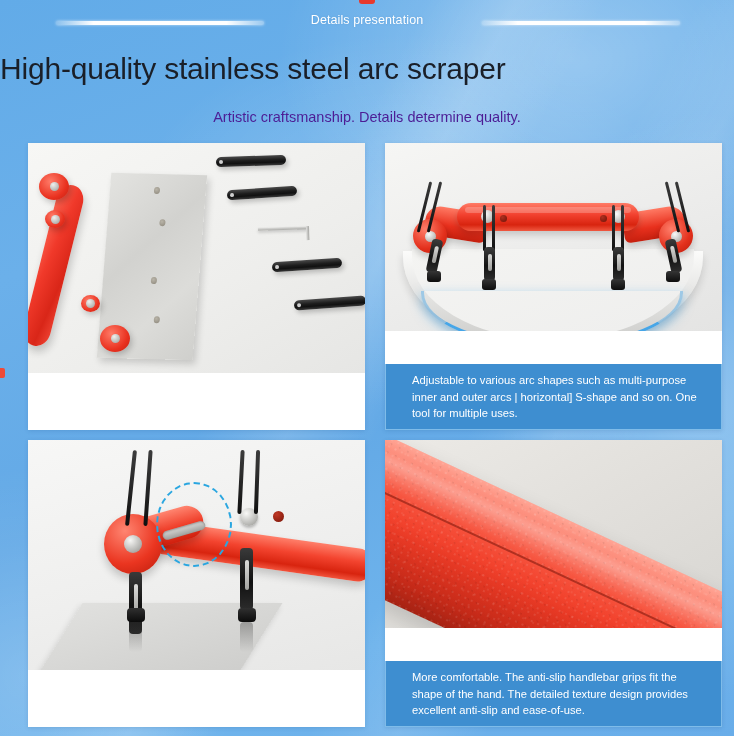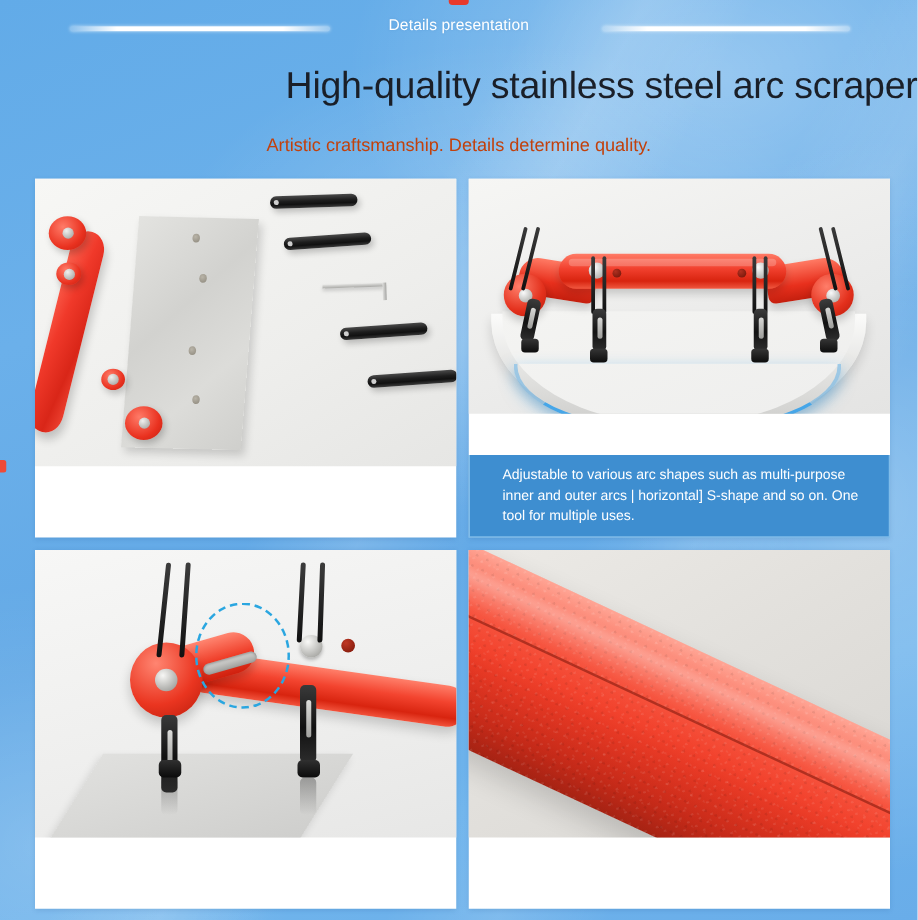--- a/index.html
+++ b/index.html
@@ -45,45 +45,45 @@
   .rule-left  { position:absolute; left:56px;  top:21px; width:208px; }
   .rule-right { position:absolute; left:482px; top:21px; width:198px; }
 
   .eyebrow-text {
     position:absolute; left:0; top:13px; width:734px; text-align:center;
     font-size:12.5px; color:#ffffff; letter-spacing:0.1px;
     text-shadow:0 0 2px rgba(60,120,180,0.25);
   }
 
   .main-title {
-    position:absolute; left:0; top:52px; width:734px; text-align:right;
+    position:absolute; left:0; top:52px; width:734px; text-align:left;
     font-size:30px; font-weight:400; color:#1a1f28; letter-spacing:-0.2px;
   }
   .sub-title {
     position:absolute; left:0; top:109px; width:734px; text-align:center;
-    font-size:14.5px; font-weight:400; color:#c2410c;
+    font-size:14.5px; font-weight:400; color:#4c1d95;
   }
 
   
   .grid {
     position:absolute; left:28px; top:143px;
     width:680px; height:584px;
     display:grid;
     grid-template-columns:340px 340px;
     grid-template-rows:287px 287px;
     column-gap:0px; row-gap:10px;
   }
   .card {
     position:relative;
     display:flex; flex-direction:column;
     background:#ffffff;
     box-shadow:0 1px 4px rgba(30,80,140,0.18);
   }
   .card.left  { width:337px; }
-  .card.right { width:337px; margin-left:7px;gap:33px; }
+  .card.right { width:337px; margin-left:17px;gap:33px; }
 
   .photo { position:relative; width:100%; height:230px; overflow:hidden; background:#f2f2f0; }
 
   .caption {
     flex:1; background:#3e8ed0;
     padding:8px 12px 8px 22px;
     color:#ffffff; font-size:11.2px; line-height:1.45;
     border:1px solid #7fbce9;
     border-top:none;
   }
@@ -438,15 +438,16 @@
     </div>
   </div>
 
   <div class="card right">
     <div class="photo p4">
       <div class="grip">
         <div class="texture"></div>
       </div>
       <div class="hl"></div>
     </div>
+    <div class="caption caption-r">More comfortable. The anti-slip handlebar grips fit the shape of the hand. The detailed texture design provides excellent anti-slip and ease-of-use.</div>
   </div>
 
 </div>
 
 </body></html>

